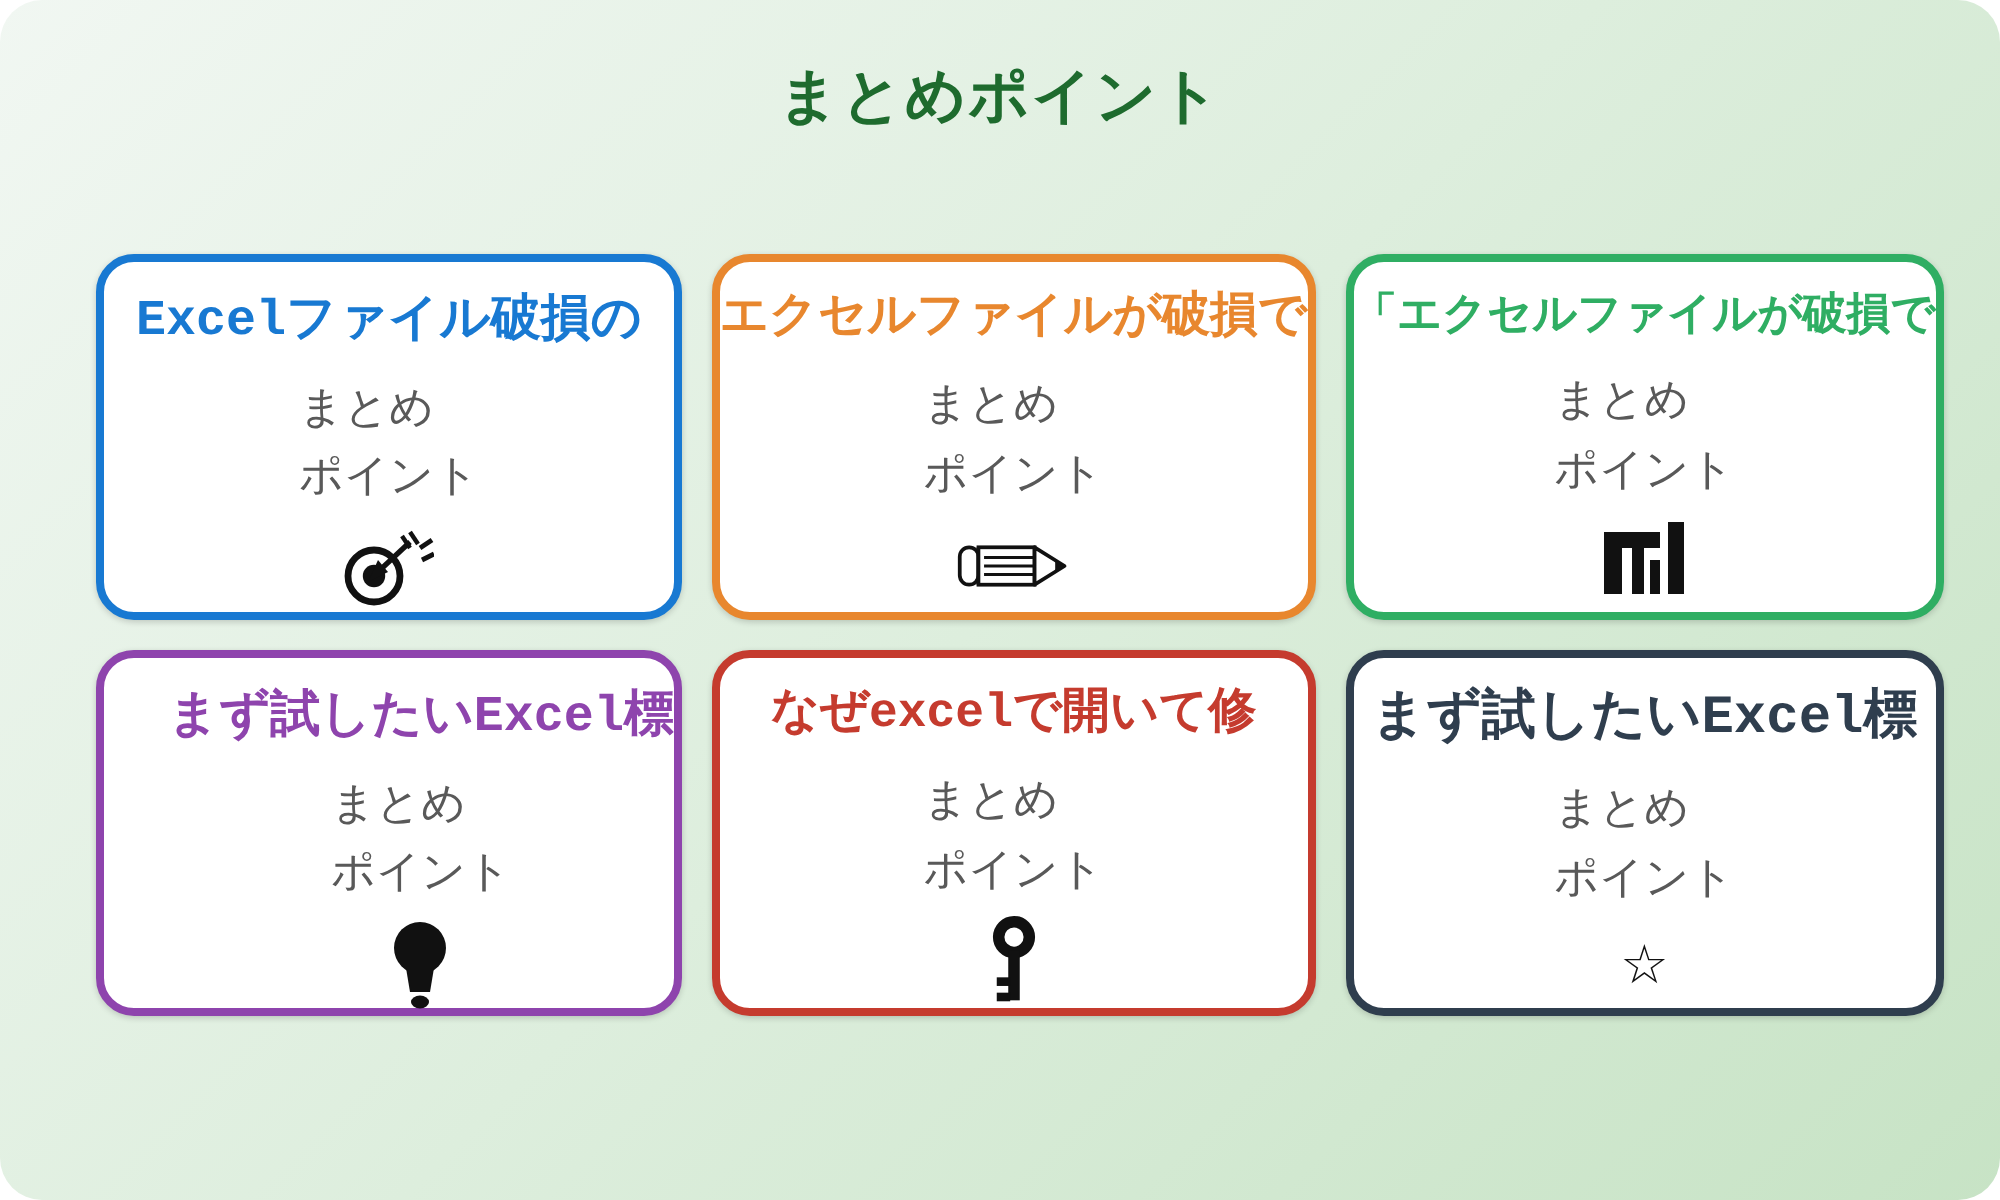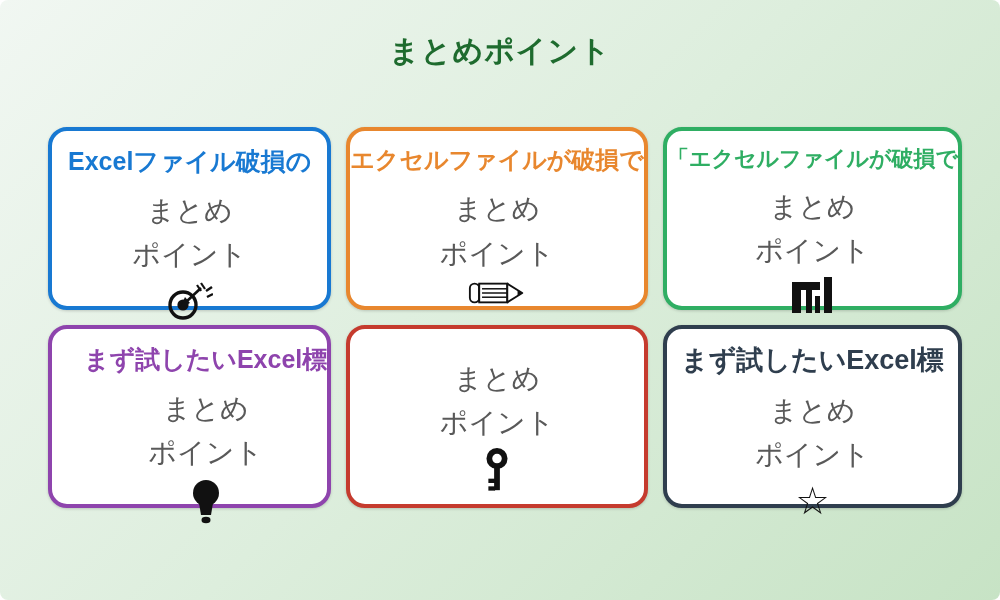--- a/index.html
+++ b/index.html
@@ -3,22 +3,23 @@
 <meta charset="utf-8">
 <style>
   html,body{margin:0;padding:0;background:#ffffff;}
   body{
     width:1000px;height:600px;
     font-family:"Liberation Sans","DejaVu Sans",sans-serif;
     -webkit-font-smoothing:antialiased;
   }
   .canvas{
     position:relative;width:1000px;height:600px;
-    border-radius:8px;overflow:hidden;
+    border-radius:21px;overflow:hidden;
     background:linear-gradient(135deg,var(--bg-start,#f1f7f2) 0%,var(--bg-mid,#ddeedd) 50%,var(--bg-end,#c7e3c5) 100%);
+    font-family:Liberation Mono, monospace;
   }
   .page-title{
     margin:0;padding-top:31px;
     text-align:center;
     font-size:30px;font-weight:bold;line-height:1.35;
     color:var(--title-color,#1e6b2e);
     letter-spacing:1px;
   }
   .grid{
     margin:55px 46px 0 48px;
@@ -45,22 +46,21 @@
   }
   .grid .card:nth-child(1) .card-title{font-size:25px;}
   .grid .card:nth-child(2) .card-title{font-size:24px;text-align:center;}
   .grid .card:nth-child(3) .card-title{font-size:22px;}
   .grid .card:nth-child(4) .card-title{font-size:25px;}
   .grid .card:nth-child(5) .card-title{font-size:24px;}
   .grid .card:nth-child(6) .card-title{font-size:27px;}
   .card-sub{
     margin-top:13px;
     color:var(--subtext-color,#595959);
-    font-size:28px;line-height:1.58;
-    text-align:center;
+    font-size:22px;line-height:1.58;
   }
   .card-icon{
     margin-top:4px;
     height:44px;display:flex;align-items:center;justify-content:center;
     color:var(--icon-color,#111111);
   }
   .card-icon.star{
     font-size:38px;line-height:40px;
     font-weight:normal;
   }
@@ -141,20 +141,21 @@
       <div class="card-icon">
         <svg width="32" height="46" viewBox="0 0 32 46">
           <circle cx="16" cy="15" r="13" fill="currentColor"></circle>
           <polygon points="9,25 23,25 21,37 11,37" fill="currentColor"></polygon>
           <ellipse cx="16" cy="42" rx="4.5" ry="3.2" fill="currentColor"></ellipse>
         </svg>
       </div>
     </div>
 
     <div class="card" style="border-color: rgb(197, 59, 46);">
+      <div class="card-title" style="color: rgb(197, 59, 46);">なぜexcelで開いて修</div>
       <div class="card-sub">
         <div>まとめ</div>
         <div>ポイント</div>
       </div>
       <div class="card-icon">
         <svg width="26" height="46" viewBox="0 0 26 48">
           <circle cx="13" cy="11" r="8" fill="none" stroke="currentColor" stroke-width="6"></circle>
           <rect x="10" y="18" width="6" height="26" fill="currentColor"></rect>
           <rect x="4" y="32" width="7" height="4.5" fill="currentColor"></rect>
           <rect x="4" y="40" width="7" height="4.5" fill="currentColor"></rect>

